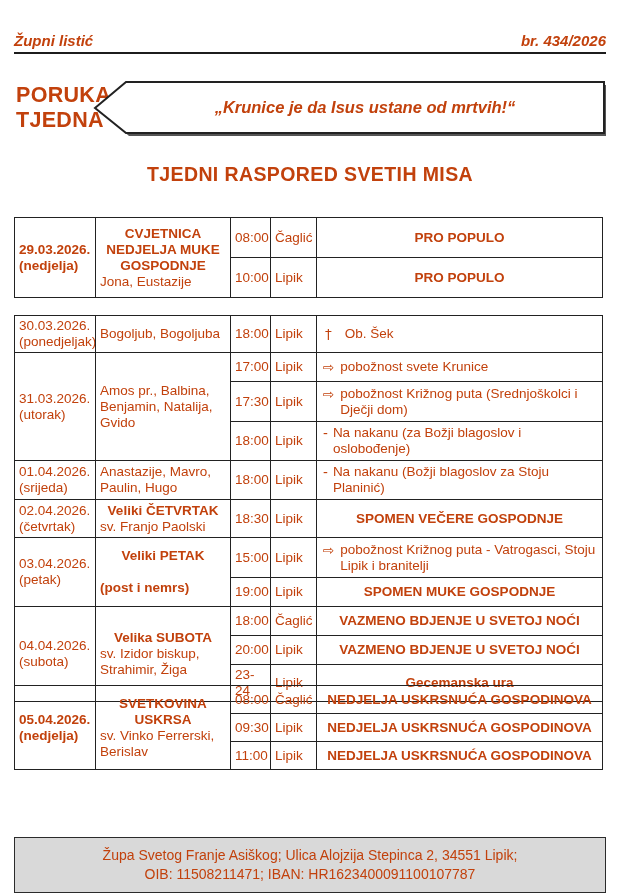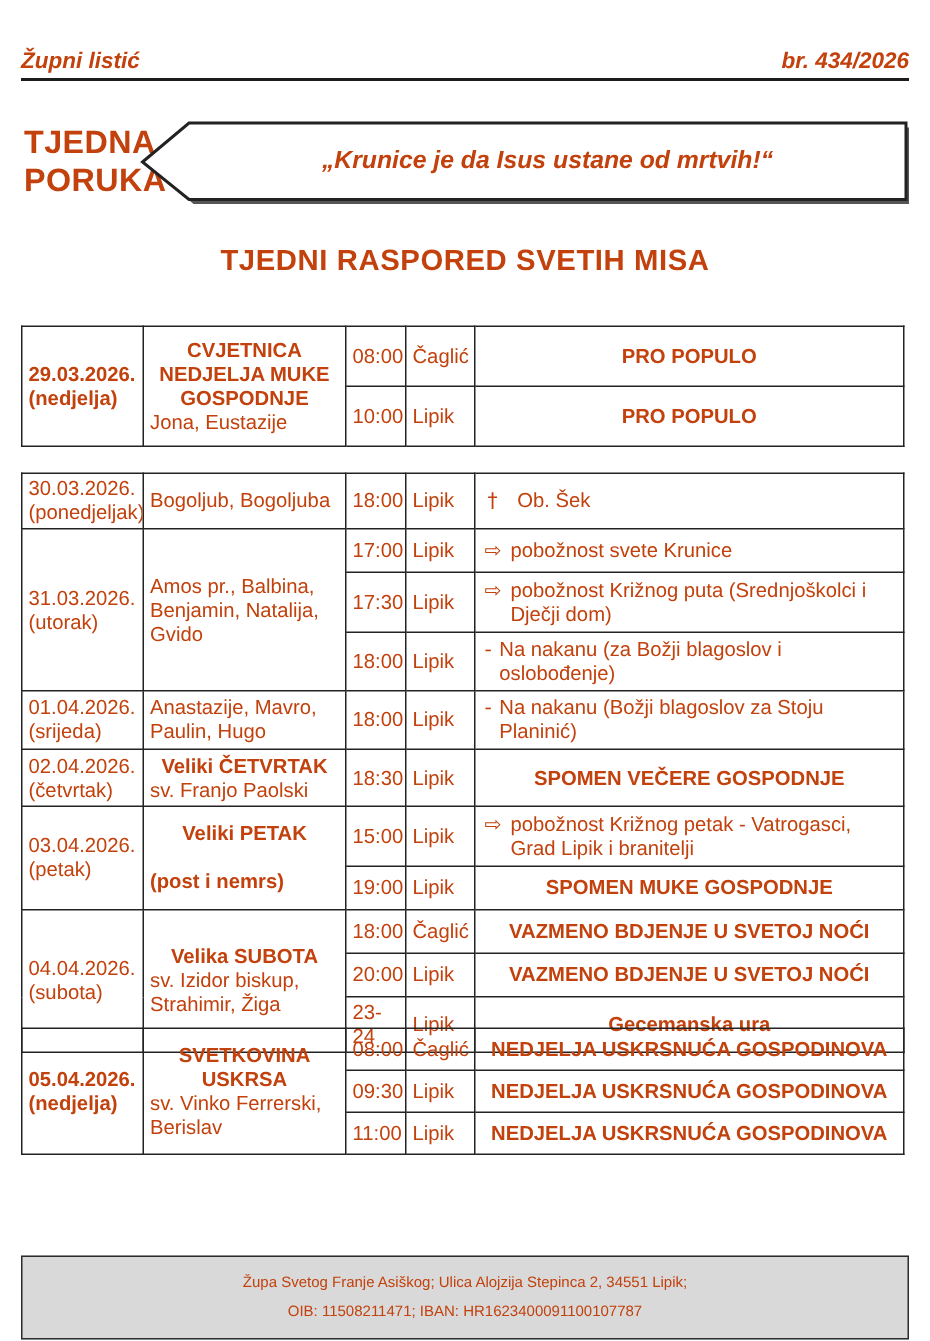--- a/index.html
+++ b/index.html
@@ -95,35 +95,35 @@
   tr.h29 td { height: 29px; }
   tr.h28 td { height: 28px; }
 
   
   .footer-box {
     position: absolute; left: 14px; right: 14px; top: 822px; height: 56px;
     background: #d9d9d9;
     border: 1.6px solid #2b2b2b;
     display: flex; flex-direction: column; justify-content: center;
     text-align: center;
-    font-size: 10px; line-height: 19px;
+    font-size: 14px; line-height: 19px;
   }
 </style>
 </head>
 <body>
 
 <div class="page">
 
   <div class="masthead">
     <span>Župni listić</span>
     <span>br. 434/2026</span>
   </div>
   <div class="header-rule"></div>
 
-  <div class="banner-label"><span class="date-line">TJEDNA</span><span class="date-line">PORUKA</span></div>
+  <div class="banner-label"><span class="date-line">PORUKA</span><span class="date-line">TJEDNA</span></div>
   <div class="banner">
     <svg width="518" height="60" viewBox="0 0 518 60">
       <polygon points="6,31 36,6 513,6 513,57 36,57" fill="#555555"></polygon>
       <polygon points="2,29 33,3 511,3 511,54 33,54" fill="#ffffff" stroke="#222222" stroke-width="2"></polygon>
     </svg>
     <div class="banner-quote">„Krunice je da Isus ustane od mrtvih!“</div>
   </div>
 
   <div class="page-title">TJEDNI RASPORED SVETIH MISA</div>
 
@@ -262,21 +262,21 @@
       </td>
       <td rowspan="2">
         <div class="feast">Veliki PETAK</div>
         <div class="note">(post i nemrs)</div>
       </td>
       <td class="time">15:00</td>
       <td class="place">Lipik</td>
       <td>
         <div class="desc-flex">
           <span class="prefix arrow">⇨</span>
-          <span class="desc-text">pobožnost Križnog petak - Vatrogasci, Grad Lipik i branitelji</span>
+          <span class="desc-text">pobožnost Križnog puta - Vatrogasci, Stoju Lipik i branitelji</span>
         </div>
       </td>
     </tr>
     <tr class="h29">
       <td class="time">19:00</td>
       <td class="place">Lipik</td>
       <td class="desc-center">SPOMEN MUKE GOSPODNJE</td>
     </tr>
 
     <tr class="h29">

